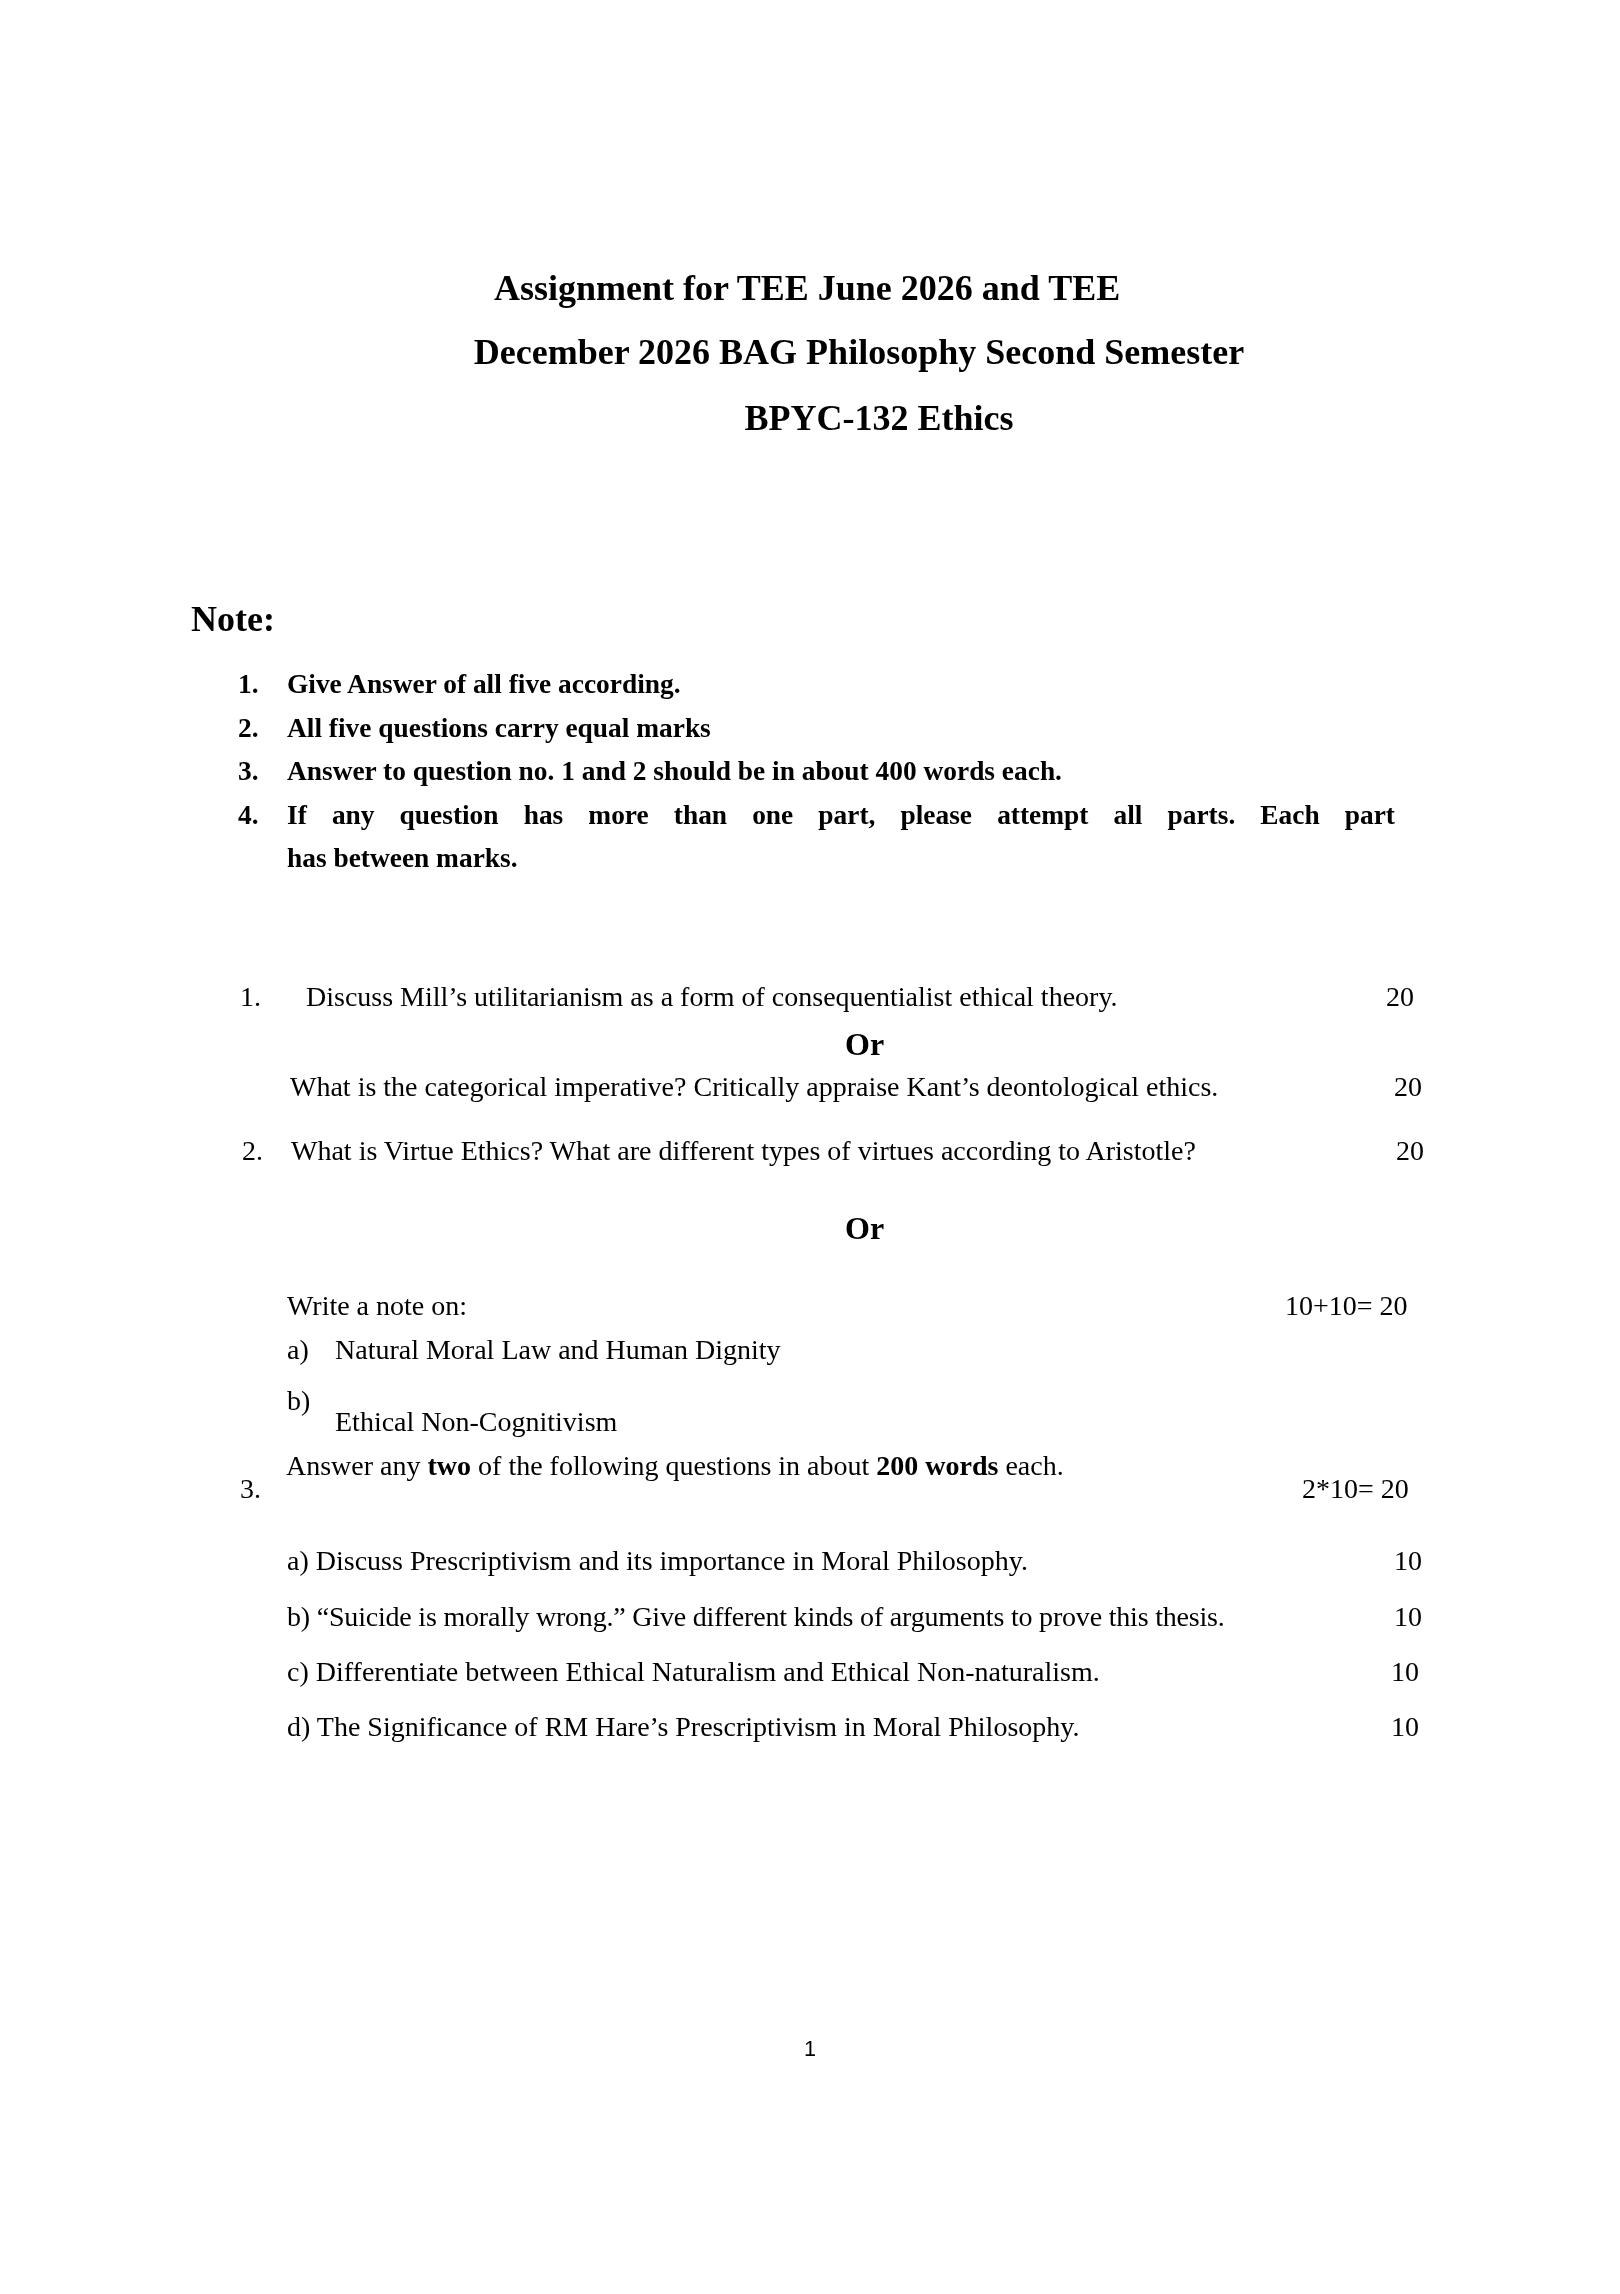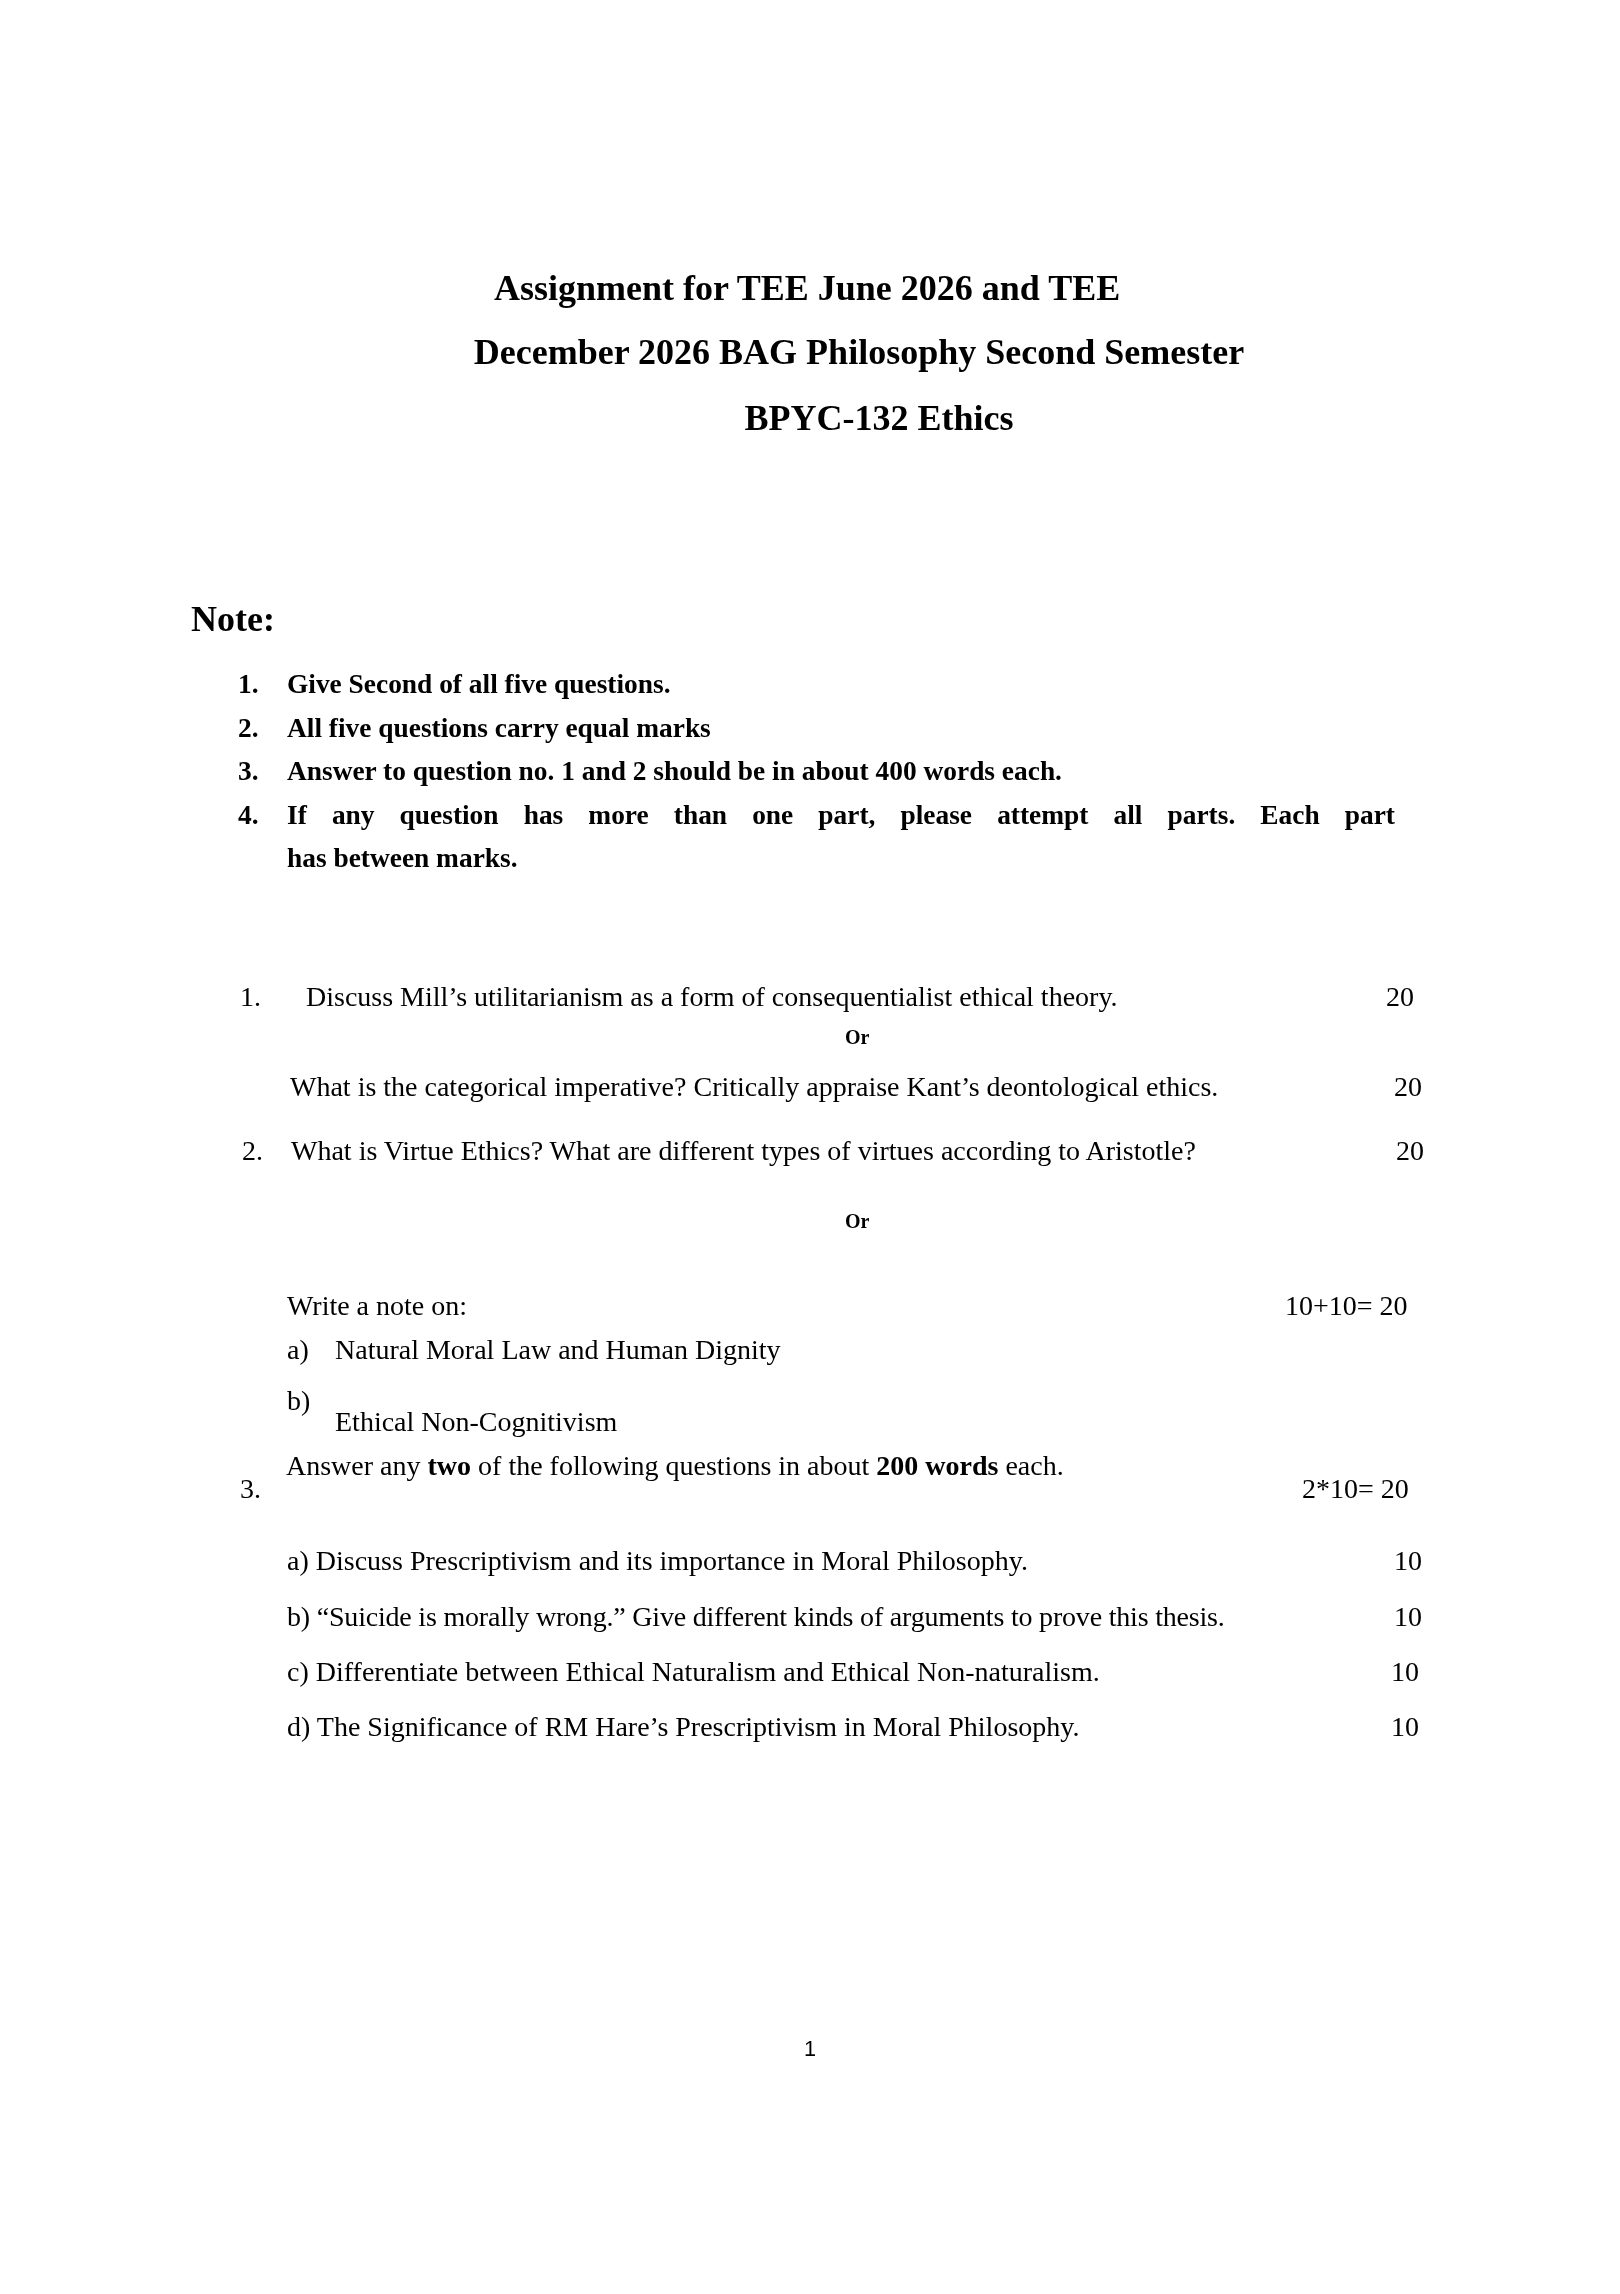--- a/index.html
+++ b/index.html
@@ -10,35 +10,35 @@
   .t1 { top:267px; left:-2.9px; }
   .t2 { top:331px; left:49px; }
   .t3 { top:397px; left:69px; }
   .note-label { left:191px; top:598px; font-weight:bold; font-size:36px; }
   .nl { font-weight:bold; font-size:27.4px; }
   .nl .num { position:absolute; left:0; }
   .nl .txt { position:absolute; left:49px; }
   .n4 { width:1108px; white-space:normal; text-align:justify; text-align-last:justify; }
   .q { font-size:28px; }
   .num { }
-  .or { font-weight:bold; font-size:20px; left:845px; }
+  .or { font-weight:bold; font-size:32px; left:845px; }
   .pagenum { font-family:"Liberation Sans", sans-serif; font-size:21.6px; left:804px; top:2036px; }
 </style>
 </head>
 <body>
 
 <div class="abs title t1">Assignment for TEE June 2026 and TEE</div>
 <div class="abs title t2">December 2026 BAG Philosophy Second Semester</div>
 <div class="abs title t3">BPYC-132 Ethics</div>
 
 <div class="abs note-label">Note:</div>
 
 <div class="abs nl" style="left:238px; top:669px;">
   <span class="num">1.</span>
-  <span class="txt">Give Second of all five questions.</span>
+  <span class="txt">Give Answer of all five according.</span>
 </div>
 <div class="abs nl" style="left:238px; top:713px;">
   <span class="num">2.</span>
   <span class="txt">All five questions carry equal marks</span>
 </div>
 <div class="abs nl" style="left:238px; top:756px;">
   <span class="num">3.</span>
   <span class="txt">Answer to question no. 1 and 2 should be in about 400 words each.</span>
 </div>
 <div class="abs nl" style="left:238px; top:800px;">

